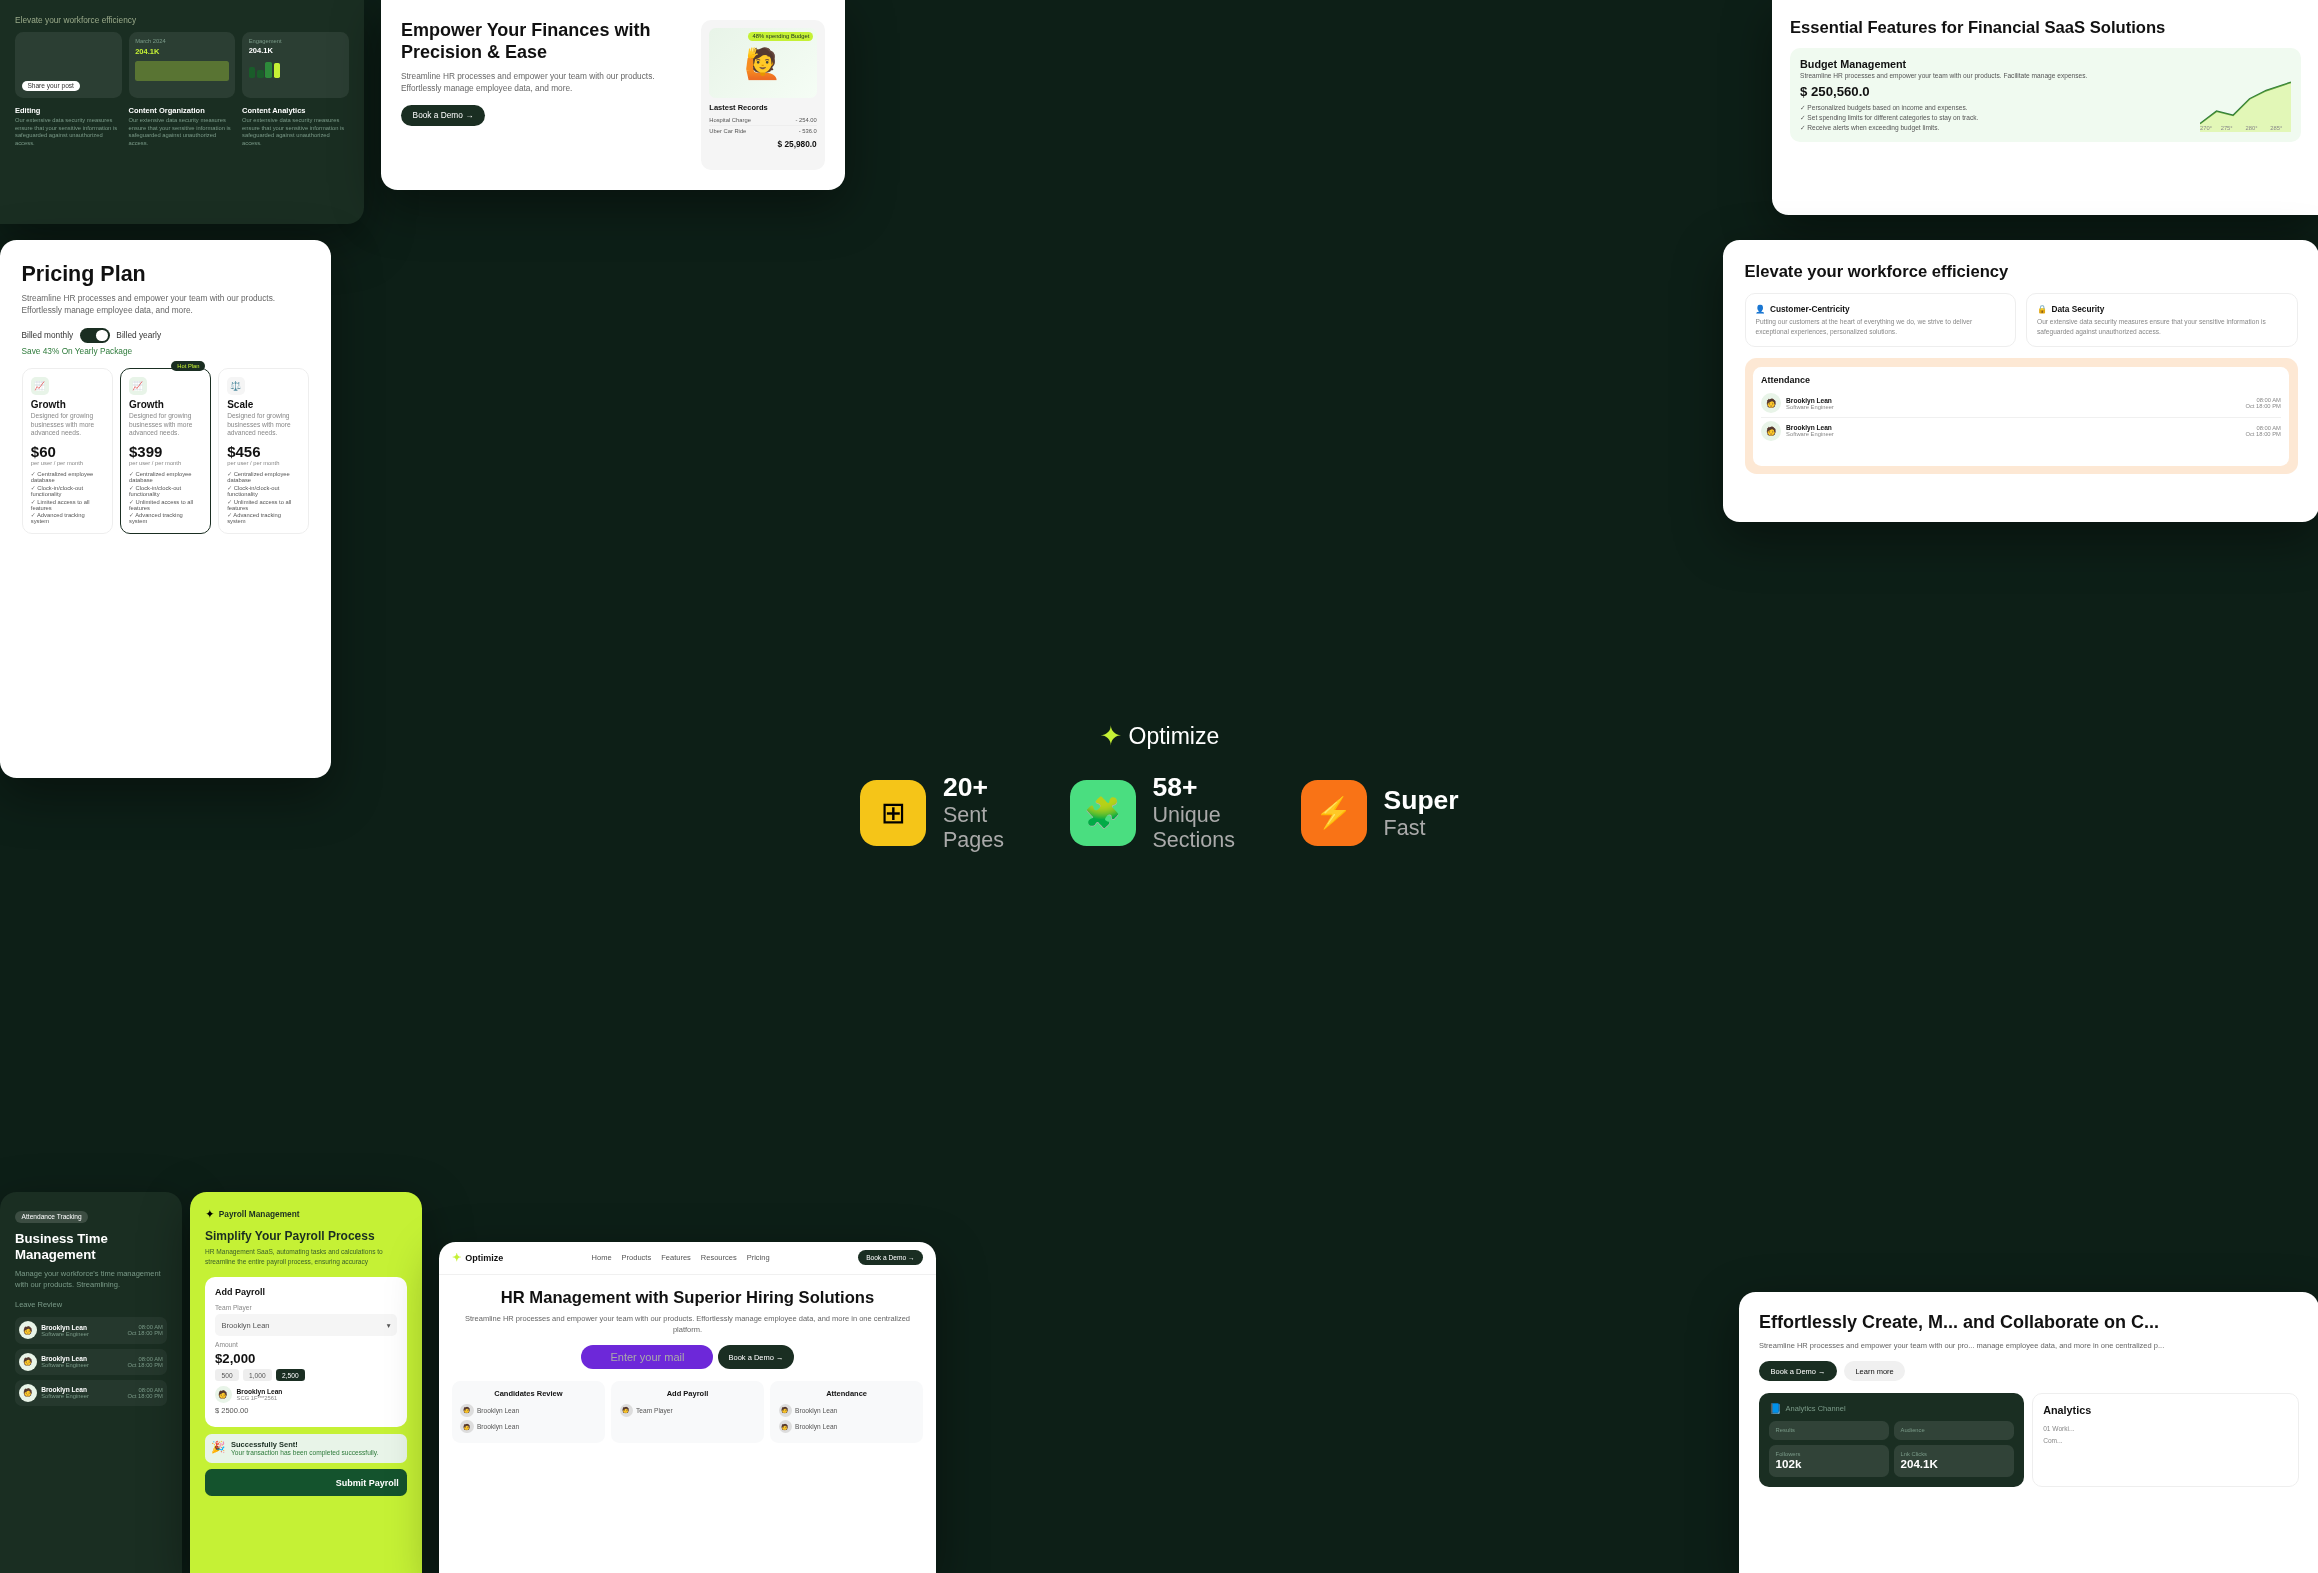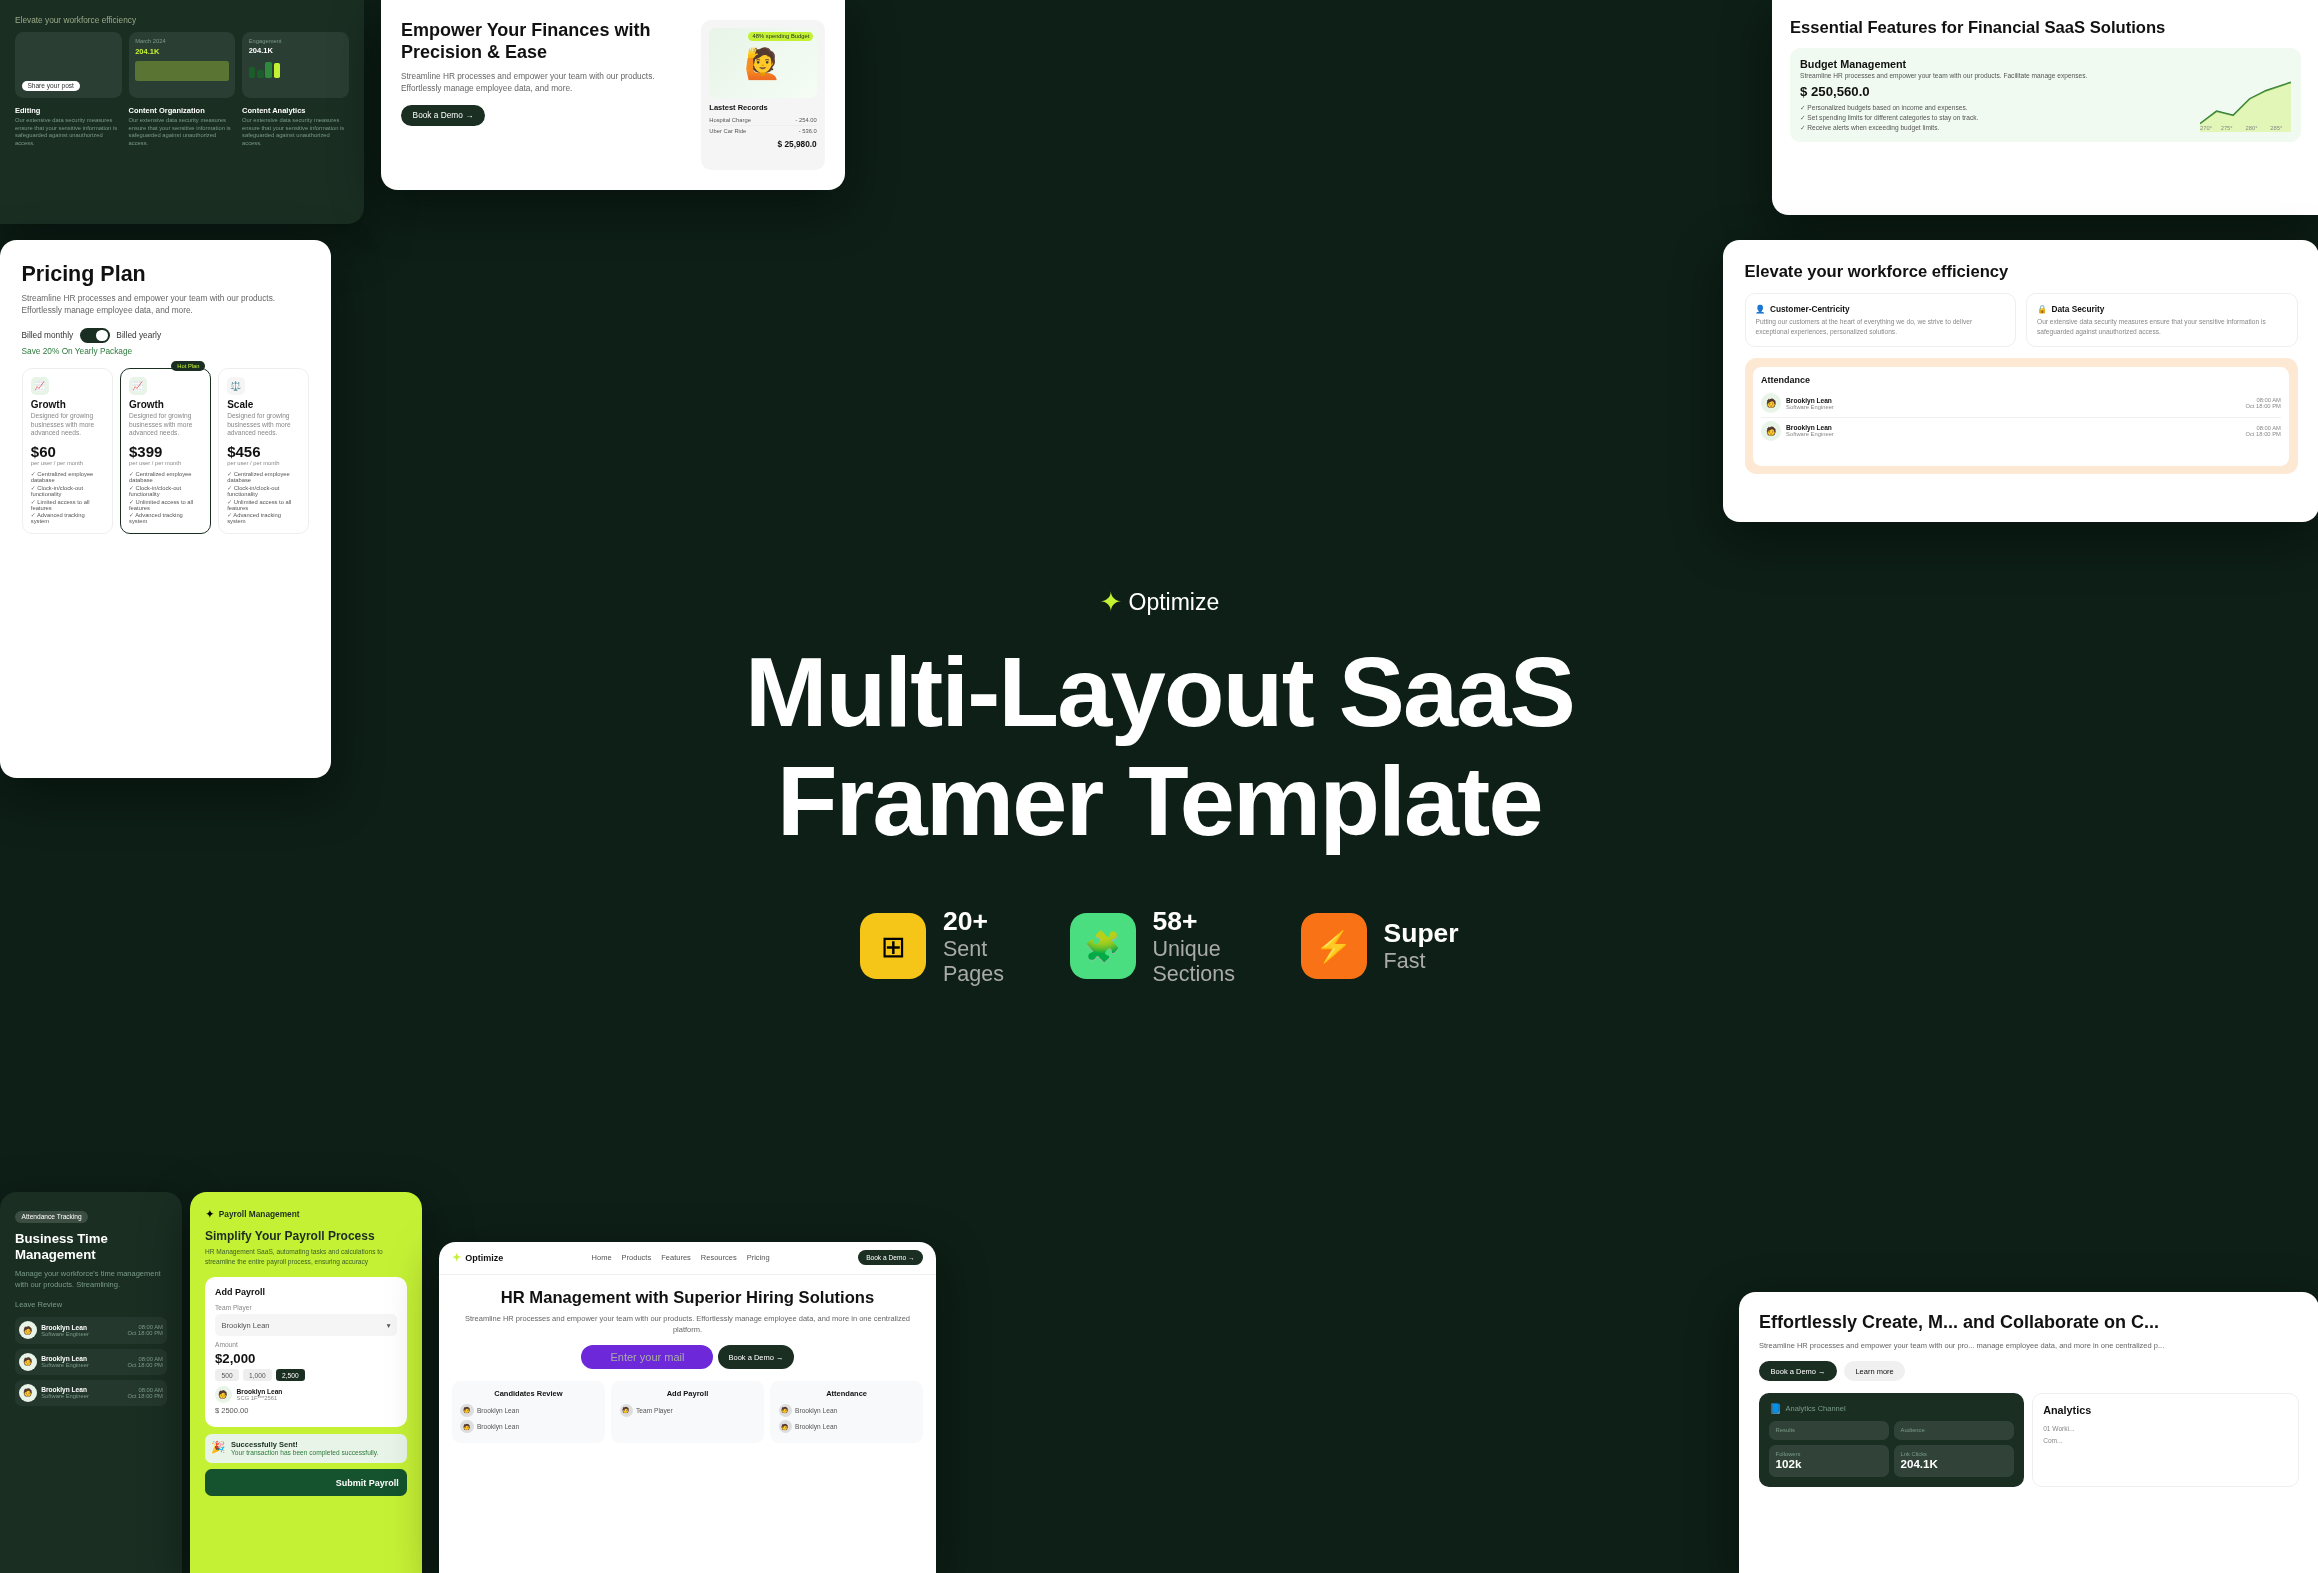--- a/index.html
+++ b/index.html
@@ -87,24 +87,20 @@
     }
   </style>
 </head>
 <body>
 
 <div class="hero-center">
   <div class="hero-badge">
     <span class="star-icon">✦</span>
     <span>Optimize</span>
   </div>
-  <h1 class="hero-title">
-    <span>Multi-Layout SaaS</span><br>
-    <span>Framer Template</span>
-  </h1>
   <div class="hero-features">
     <div class="hero-feature">
       <div class="hero-feature-icon icon-yellow">⊞</div>
       <div class="hero-feature-text">
         <div class="feature-number">20+</div>
         <div class="feature-label">
           <span>Sent</span><br>
           <span>Pages</span>
         </div>
       </div>
@@ -227,21 +223,21 @@
   <div style="padding:21.5px;height:100%;">
     <h2 style="font-size:21.5px;font-weight:800;color:#111;margin-bottom:5px;">Pricing Plan</h2>
     <p style="font-size:8.3px;color:#666;line-height:1.5;margin-bottom:11.6px;">Streamline HR processes and empower your team with our products. Effortlessly manage employee data, and more.</p>
     <div style="display:flex;align-items:center;gap:6.6px;margin-bottom:3.3px;">
       <span style="font-size:8.3px;color:#333;">Billed monthly</span>
       <div style="width:30px;height:15px;background:#1a2e22;border-radius:7.5px;position:relative;">
         <div style="width:11.6px;height:11.6px;background:#fff;border-radius:50%;position:absolute;top:1.7px;right:1.7px;"></div>
       </div>
       <span style="font-size:8.3px;color:#333;">Billed yearly</span>
     </div>
-    <div style="font-size:8.3px;color:#2d7a3a;margin-bottom:11.6px;">Save 20% On Yearly Package</div>
+    <div style="font-size:8.3px;color:#2d7a3a;margin-bottom:11.6px;">Save 43% On Yearly Package</div>
     <div style="display:grid;grid-template-columns:1fr 1fr 1fr;gap:6.6px;">
 
       <div style="border:0.8px solid #eee;border-radius:10px;padding:8.3px;">
         <div style="width:18px;height:18px;background:#e8f4e8;border-radius:5px;display:flex;align-items:center;justify-content:center;font-size:9px;margin-bottom:4.1px;">📈</div>
         <div style="font-size:10px;font-weight:700;color:#111;margin-bottom:1.7px;">Growth</div>
         <div style="font-size:6.6px;color:#888;margin-bottom:5px;line-height:1.3;">Designed for growing businesses with more advanced needs.</div>
         <div style="font-size:15px;font-weight:800;color:#111;">$60</div>
         <div style="font-size:5.8px;color:#888;margin-bottom:5px;">per user / per month</div>
         <ul style="list-style:none;padding:0;">
           <li style="font-size:5.8px;color:#555;padding:0.8px 0;">✓ <span>Centralized employee database</span></li>

